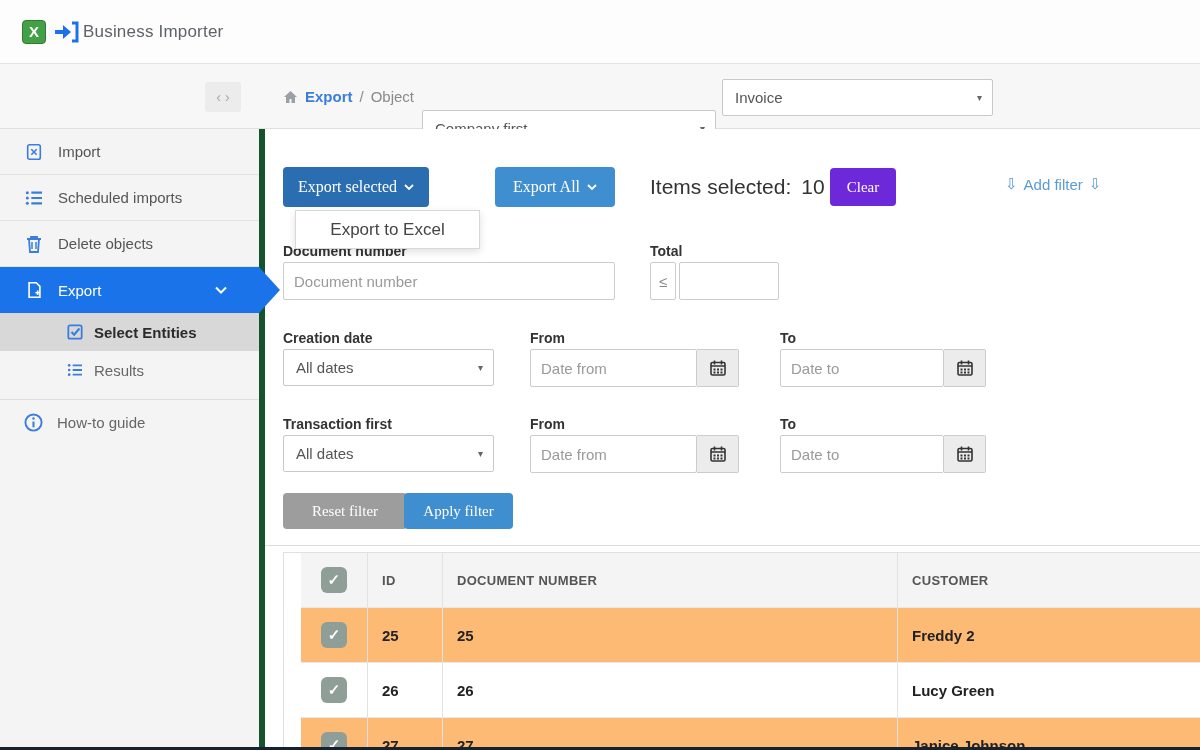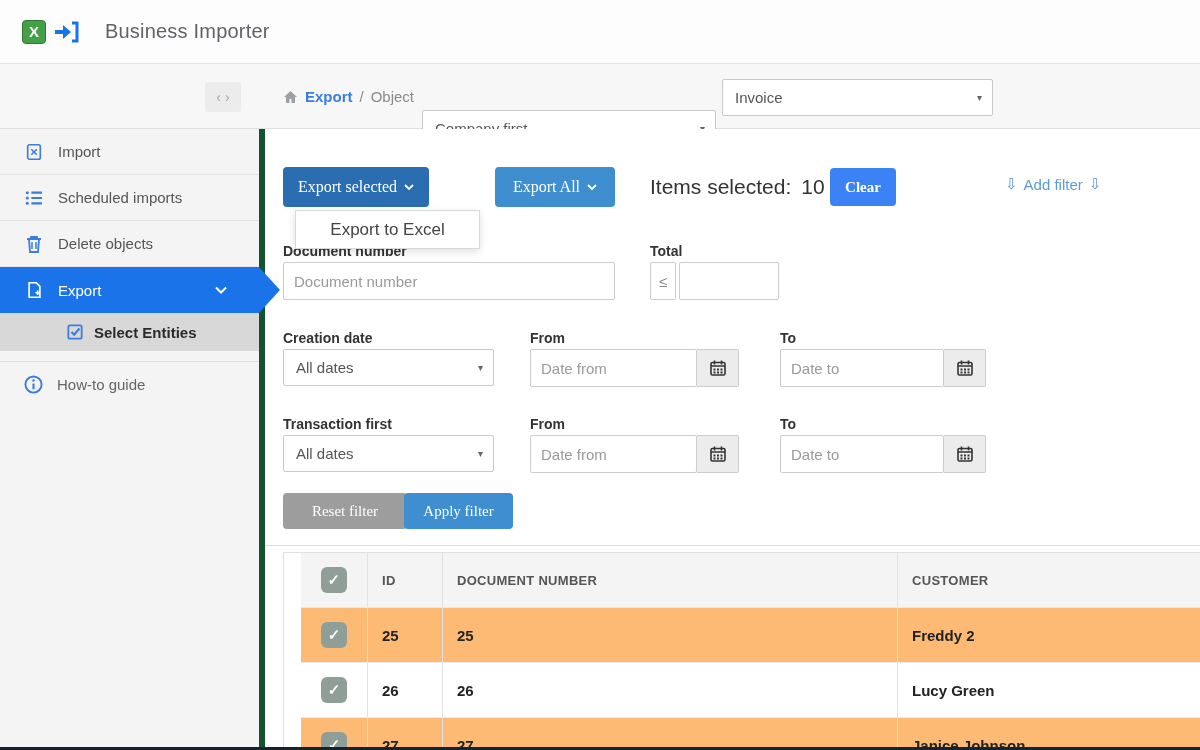--- a/index.html
+++ b/index.html
@@ -4,21 +4,21 @@
 <style>
   * { margin:0; padding:0; box-sizing:border-box; }
   html,body { width:1200px; height:750px; background:#fff; }
   body { font-family:"Liberation Sans", sans-serif; }
   .app { position:relative; width:1200px; height:750px; overflow:hidden; background:#fff; }
 
   
   .topbar { position:absolute; left:0; top:0; width:1200px; height:64px; background:#fdfdfd; border-bottom:1px solid #e3e3e3; display:flex; align-items:center; padding-left:22px; }
   .logo { display:flex; align-items:center; gap:7px; }
   .excel-badge { width:24px; height:24px; background:#43a047; border:1px solid #2e7d32; border-radius:4px; color:#fff; font-weight:bold; font-size:15px; display:flex; align-items:center; justify-content:center; }
-  .app-title { font-size:20px; color:#5f6368; margin-left:26px; letter-spacing:.2px; }
+  .app-title { font-size:17px; color:#5f6368; margin-left:4px; letter-spacing:.2px; }
 
   
   .subbar { position:absolute; left:0; top:64px; width:1200px; height:65px; background:#f7f7f7; border-bottom:1px solid #dfdfdf; }
   .collapse-box { position:absolute; left:205px; top:18px; width:36px; height:30px; background:#ececec; border-radius:3px; display:flex; align-items:center; justify-content:center; gap:4px; color:#a9a9a9; font-size:14px; cursor:pointer; }
   .breadcrumb { position:absolute; left:283px; top:0; height:65px; display:flex; align-items:center; gap:7px; font-size:15px; color:#8a8a8a; }
   .crumb-link { color:#3b7ddd; font-weight:600; text-decoration:none; cursor:pointer; }
   .fake-select { position:absolute; top:15px; height:37px; background:#fff; border:1px solid #c9c9c9; border-radius:2px; color:#555; font-size:15px; line-height:35px; padding:0 12px; cursor:pointer; }
   .fake-select .caret { position:absolute; right:10px; top:0; line-height:35px; font-size:10px; color:#666; }
   .sel-company { left:422px; width:294px;margin-top:31px; }
   .sel-entity  { left:722px; width:271px; }
@@ -35,21 +35,21 @@
   .side-sub .sicon { width:18px; height:18px; flex:0 0 18px; display:flex; align-items:center; justify-content:center; }
   .help-item { margin-top:10px; border-top:1px solid #dddddd; height:46px; display:flex; align-items:center; gap:14px; padding-left:24px; font-size:15px; color:#666; cursor:pointer; }
 
   
   .main { position:absolute; left:265px; top:129px; width:935px; height:621px; background:#fff; }
 
   .btn { border:none; border-radius:4px; color:#fff; font-family:"Liberation Serif", serif; cursor:pointer; display:inline-flex; align-items:center; justify-content:center; gap:7px; }
   .btn-export-selected { position:absolute; left:18px; top:38px; width:146px; height:40px; background:#2a6db0; font-size:16px; }
   .btn-export-all { position:absolute; left:230px; top:38px; width:120px; height:40px; background:#3e8ed0; font-size:16px; }
   .items-selected { position:absolute; left:385px; top:38px; height:40px; display:flex; align-items:center; gap:10px; font-size:21px; color:#333; }
-  .btn-clear { position:absolute; left:565px; top:39px; width:66px; height:38px; background:#3b82f6; font-size:15px;font-weight:bold; }
+  .btn-clear { position:absolute; left:565px; top:39px; width:66px; height:38px; background:#6d28d9; font-size:15px; }
   .add-filter { position:absolute; left:740px; top:46px; display:flex; align-items:center; gap:6px; color:#5b9bd5; font-size:15px; cursor:pointer; }
 
   .export-menu { position:absolute; left:30px; top:81px; width:185px; background:#fff; border:1px solid #d8d8d8; box-shadow:0 3px 8px rgba(0,0,0,.12); z-index:10; }
   .export-menu-item { height:37px; display:flex; align-items:center; justify-content:center; font-size:17px; color:#444; cursor:pointer; }
 
   .flabel { position:absolute; font-size:14px; font-weight:bold; color:#333; }
   .finput { position:absolute; height:38px; border:1px solid #ccc; border-radius:2px; font-size:15px; color:#555; padding:0 10px; background:#fff; font-family:"Liberation Sans", sans-serif; }
   .finput::placeholder { color:#9a9a9a; }
   .op-box { position:absolute; width:26px; height:38px; border:1px solid #ccc; border-radius:2px; background:#fff; color:#888; font-size:15px; display:flex; align-items:center; justify-content:center; }
   .cal-btn { position:absolute; width:42px; height:38px; background:#ececec; border:1px solid #ccc; border-left:none; border-radius:0 2px 2px 0; display:flex; align-items:center; justify-content:center; cursor:pointer; }
@@ -165,20 +165,31 @@
       </span>
     </div>
     <div class="side-sub selected">
       <span class="sicon">
         <svg width="16" height="16" viewBox="0 0 18 18">
             <rect x="1.5" y="1.5" width="15" height="15" rx="2" fill="none" stroke="#3b7ddd" stroke-width="2"></rect>
             <path d="M5 9l3 3 6-7" fill="none" stroke="#3b7ddd" stroke-width="2.4"></path>
           </svg>
       </span>
       <span>Select Entities</span>
+    </div>
+    <div class="side-sub">
+      <span class="sicon">
+        <svg width="16" height="14" viewBox="0 0 20 18">
+            <circle cx="2.5" cy="3" r="1.7" fill="#3b7ddd"></circle>
+            <circle cx="2.5" cy="9" r="1.7" fill="#3b7ddd"></circle>
+            <circle cx="2.5" cy="15" r="1.7" fill="#3b7ddd"></circle>
+            <path d="M7 3h12M7 9h12M7 15h12" stroke="#3b7ddd" stroke-width="2.4"></path>
+          </svg>
+      </span>
+      <span>Results</span>
     </div>
     <div class="help-item">
       <span class="sicon">
         <svg width="19" height="19" viewBox="0 0 20 20">
             <circle cx="10" cy="10" r="8.5" fill="none" stroke="#3b7ddd" stroke-width="2"></circle>
             <circle cx="10" cy="5.8" r="1.3" fill="#3b7ddd"></circle>
             <path d="M10 9v6" stroke="#3b7ddd" stroke-width="2.2"></path>
           </svg>
       </span>
       <span>How-to guide</span>

